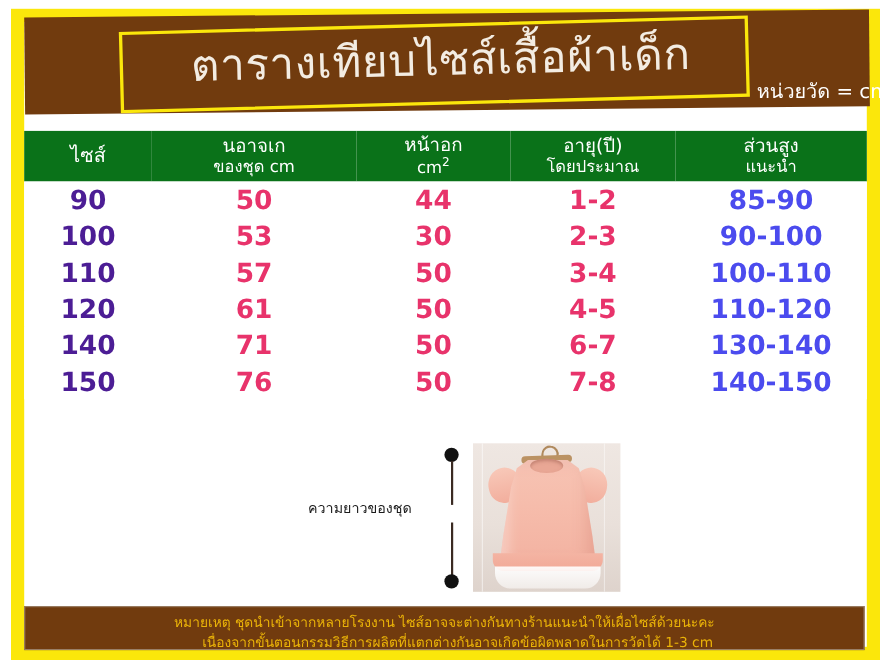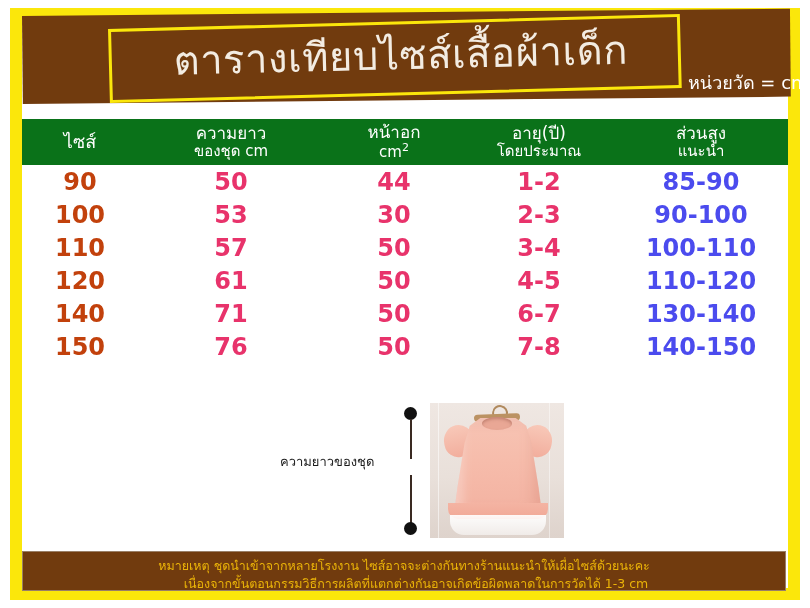--- a/index.html
+++ b/index.html
@@ -115,21 +115,21 @@
   table.size-table tbody td {
     background: #ffffff;
     text-align: center;
     padding: 0;
     height: 33px;
     font-size: 24px;
     font-weight: bold;
     vertical-align: middle;
     white-space: nowrap;
   }
-  td.c-size   { color: #c2410c; font-size: 23px; }
+  td.c-size   { color: #4c1d95; font-size: 23px; }
   td.c-len    { color: #e8336b; font-size: 24px; }
   td.c-chest  { color: #e8336b; font-size: 24px; }
   td.c-age    { color: #e8336b; font-size: 22px; }
   td.c-height { color: #4b4bee; font-size: 24px; }
 
   
   col.w-size   { width: 116px; }
   col.w-len    { width: 186px; }
   col.w-chest  { width: 140px; }
   col.w-age    { width: 150px; }
@@ -314,21 +314,21 @@
           <col class="w-chest">
           <col class="w-age">
           <col class="w-height">
       </colgroup>
       <thead>
         <tr>
           <th>
             <span class="h-one">ไซส์</span>
           </th>
           <th>
-            <span class="h-main">ความยาว</span>
+            <span class="h-main">นอาจเก</span>
             <span class="h-sub">ของชุด  cm</span>
           </th>
           <th>
             <span class="h-main">หน้าอก</span>
             <span class="h-sub"><span>cm</span><sup class="sq">2</sup></span>
           </th>
           <th>
             <span class="h-main">อายุ(ปี)</span>
             <span class="h-sub">โดยประมาณ</span>
           </th>

